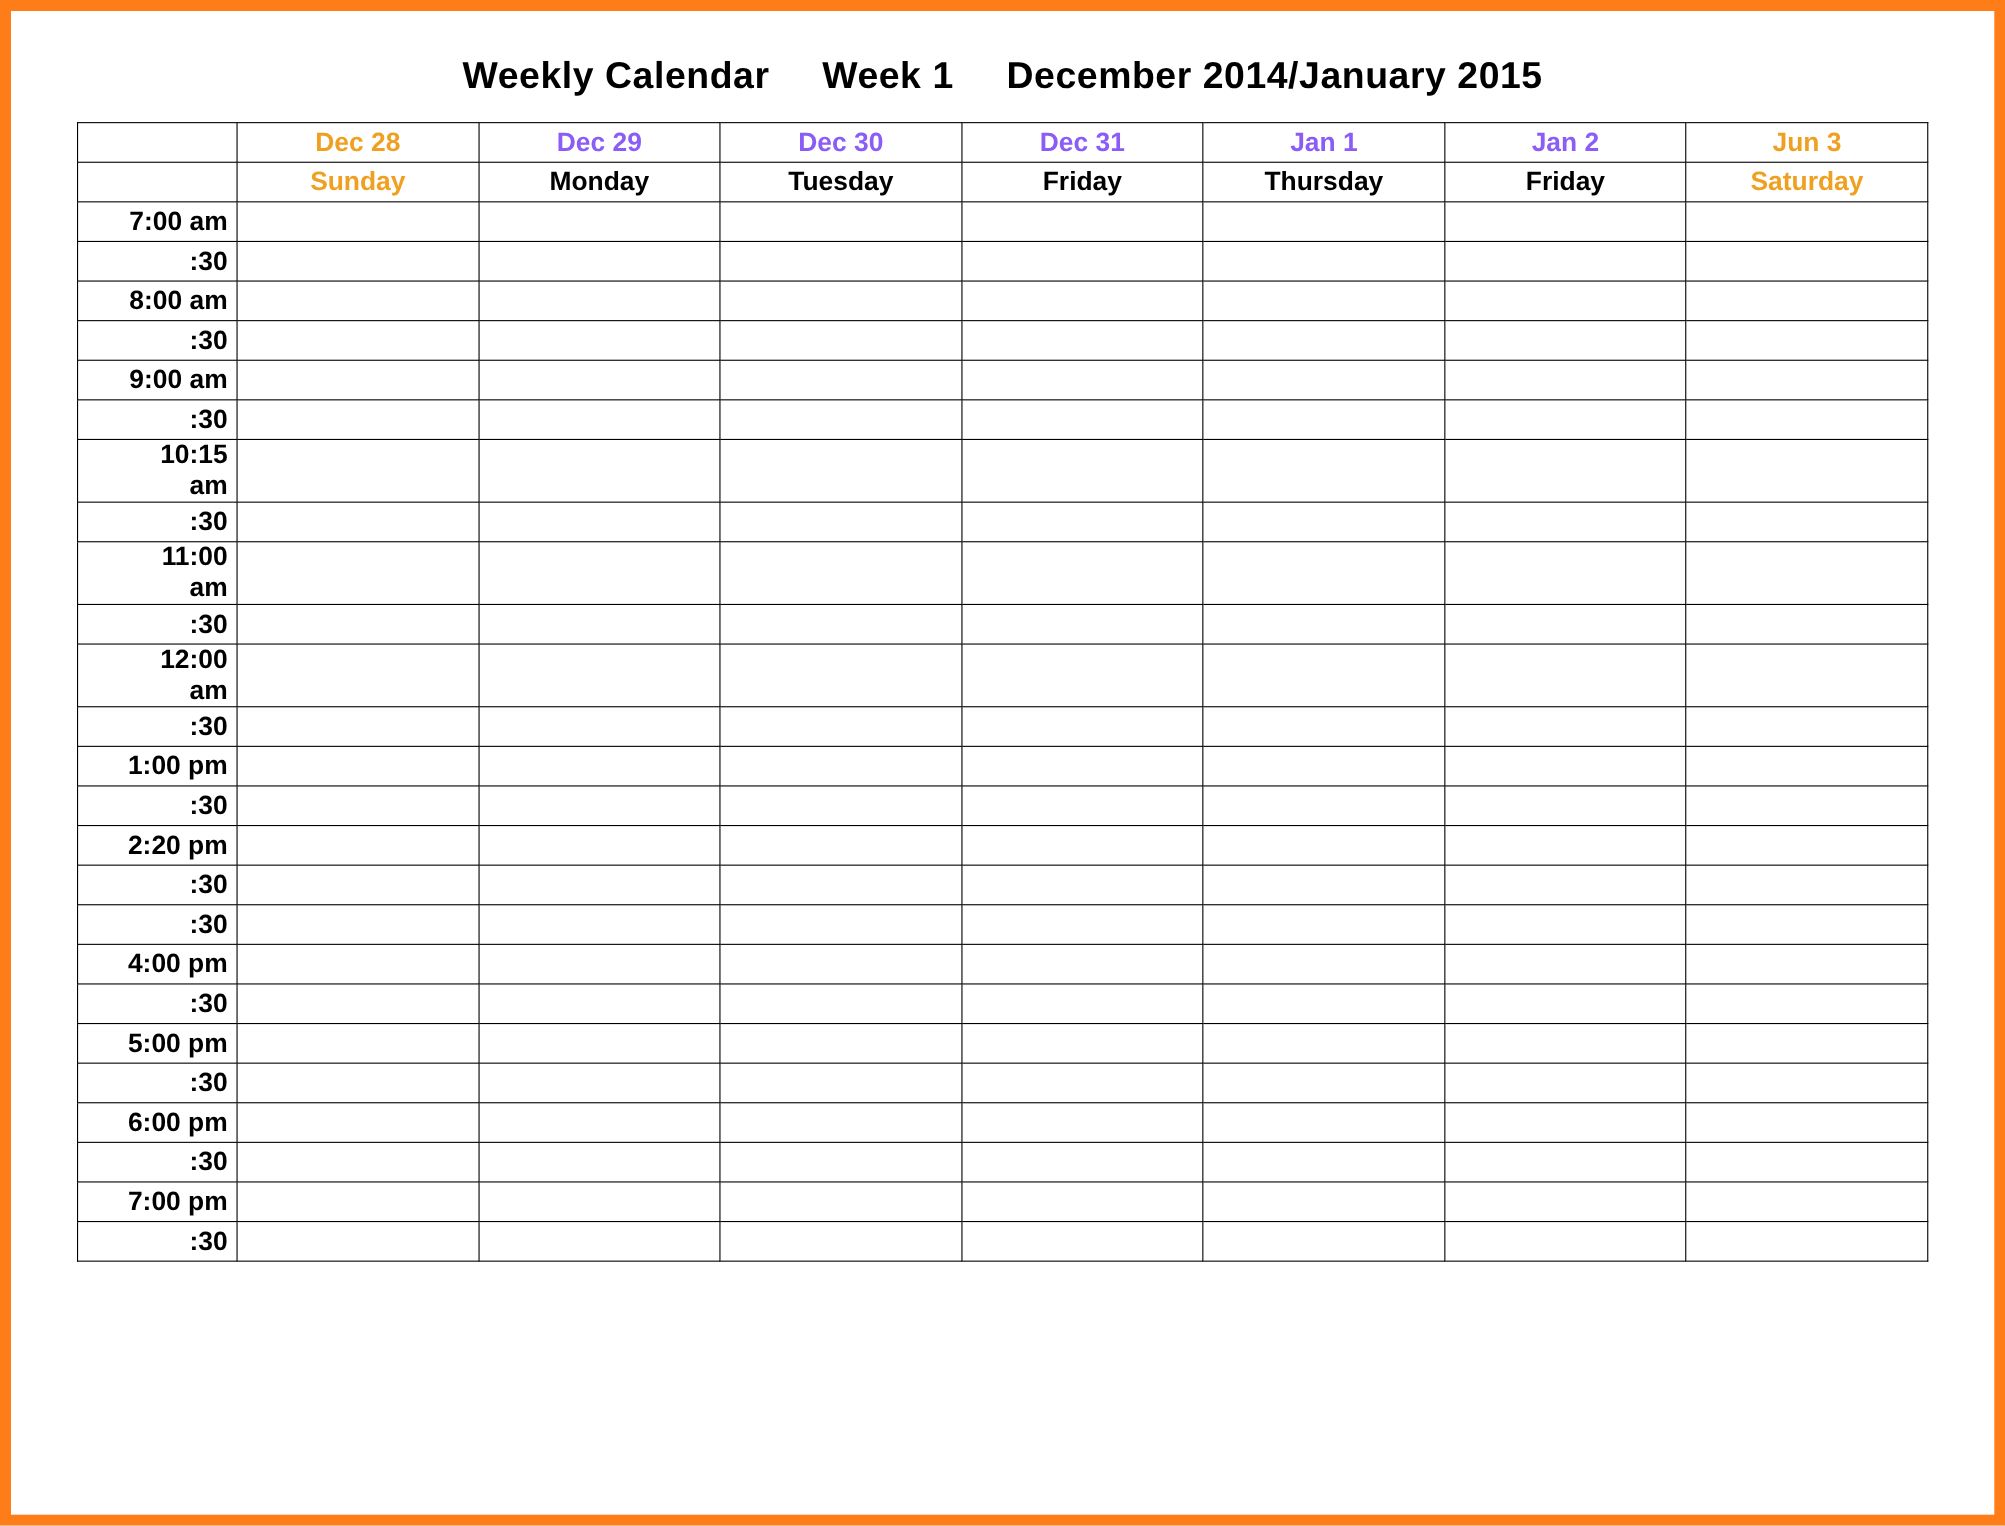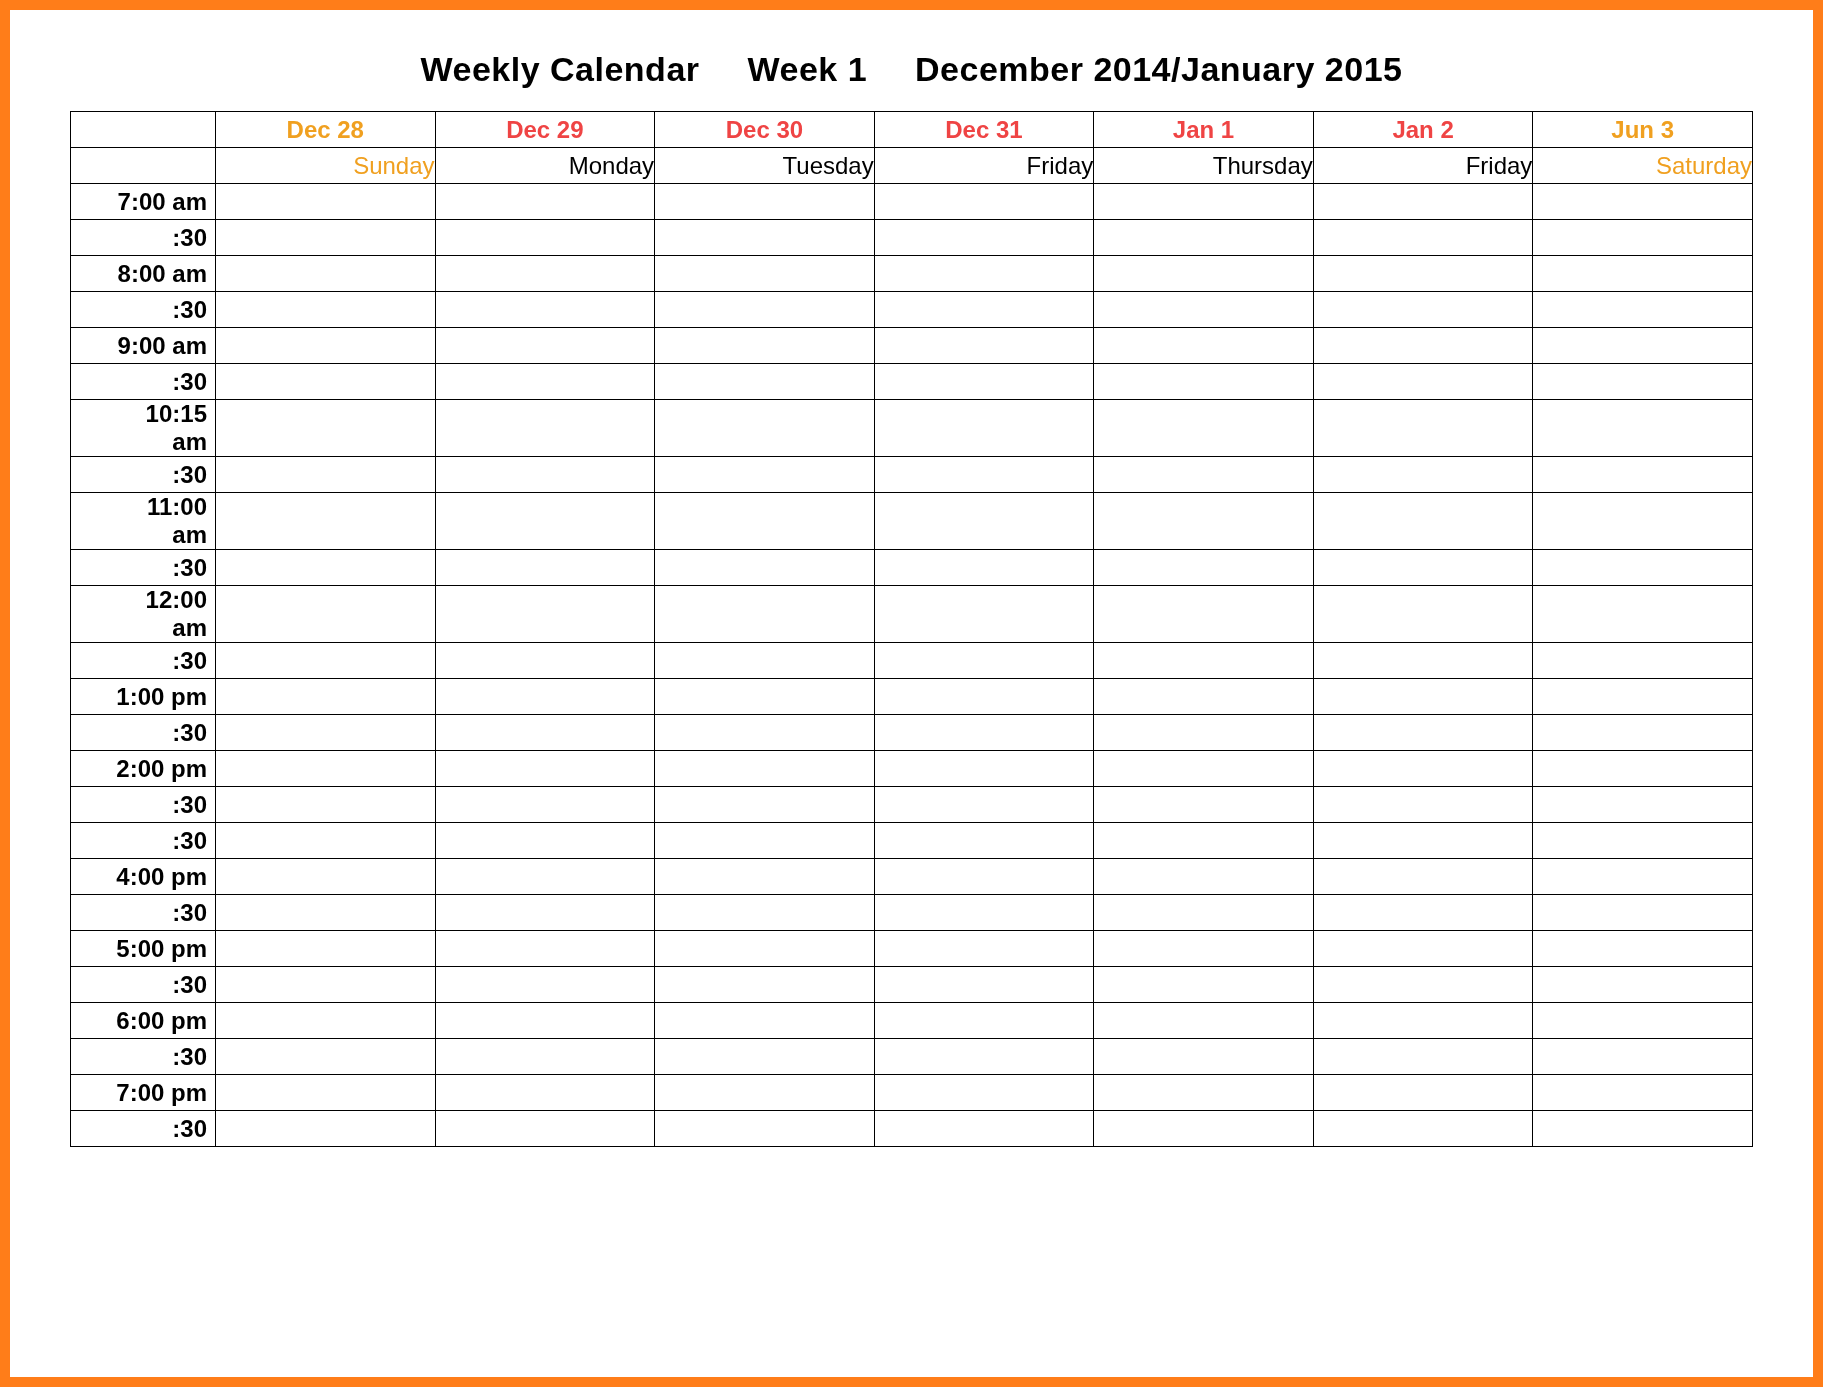--- a/index.html
+++ b/index.html
@@ -37,26 +37,26 @@
       height: 36px;
       font-size: 24px;
       vertical-align: middle;
     }
     col.time-col { width: 145px; }
     th.date-cell {
       font-weight: bold;
       font-size: 30px;
       text-align: center;
       height: 50px;
-      color: #ef4444;
+      color: #8b5cf6;
     }
     th.day-cell {
-      font-weight: normal;
+      font-weight: bold;
       font-size: 26px;
-      text-align: right;
+      text-align: center;
       height: 44px;
       color: #000;
     }
     .weekend { color: #f0a020 !important; font-weight: bold; }
     td.time-label {
       text-align: right;
       padding-right: 8px;
       font-size: 22px;
       font-weight: bold;
       color: #000;
@@ -251,21 +251,21 @@
           <td class="time-label">:30</td>
           <td class="slot"></td>
           <td class="slot"></td>
           <td class="slot"></td>
           <td class="slot"></td>
           <td class="slot"></td>
           <td class="slot"></td>
           <td class="slot"></td>
         </tr>
         <tr>
-          <td class="time-label">2:00 pm</td>
+          <td class="time-label">2:20 pm</td>
           <td class="slot"></td>
           <td class="slot"></td>
           <td class="slot"></td>
           <td class="slot"></td>
           <td class="slot"></td>
           <td class="slot"></td>
           <td class="slot"></td>
         </tr>
         <tr>
           <td class="time-label">:30</td>

